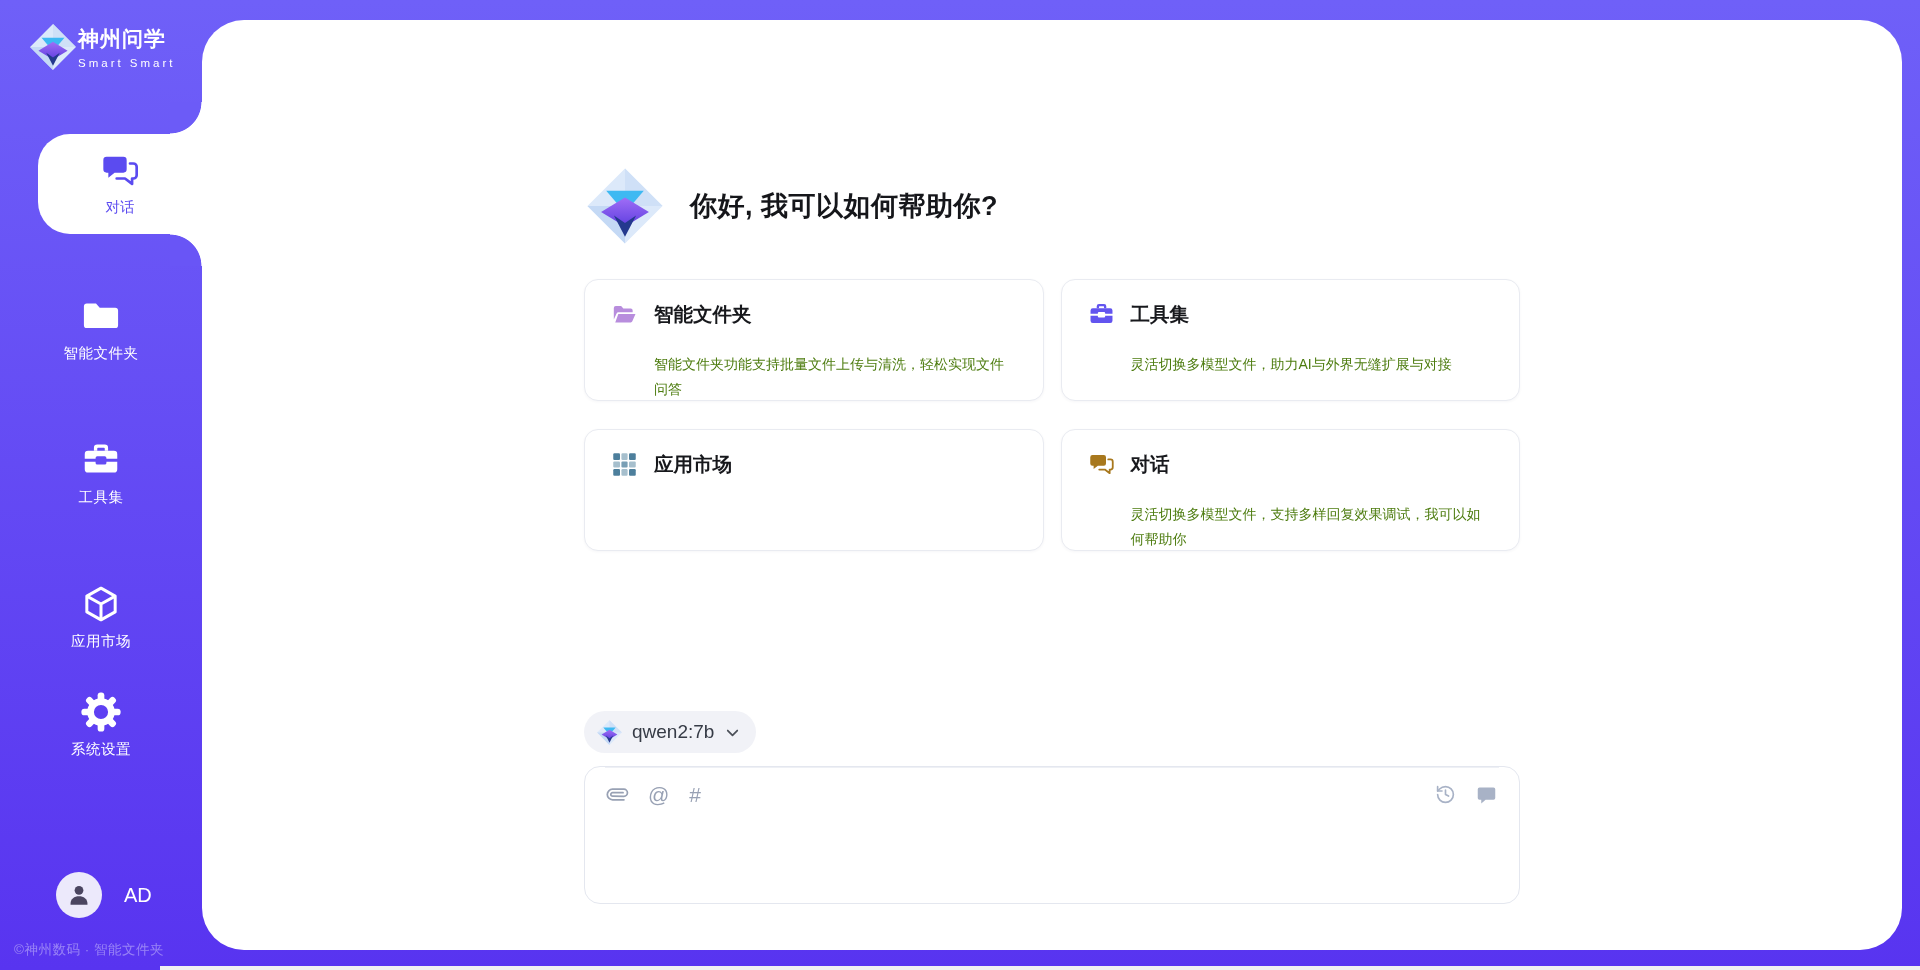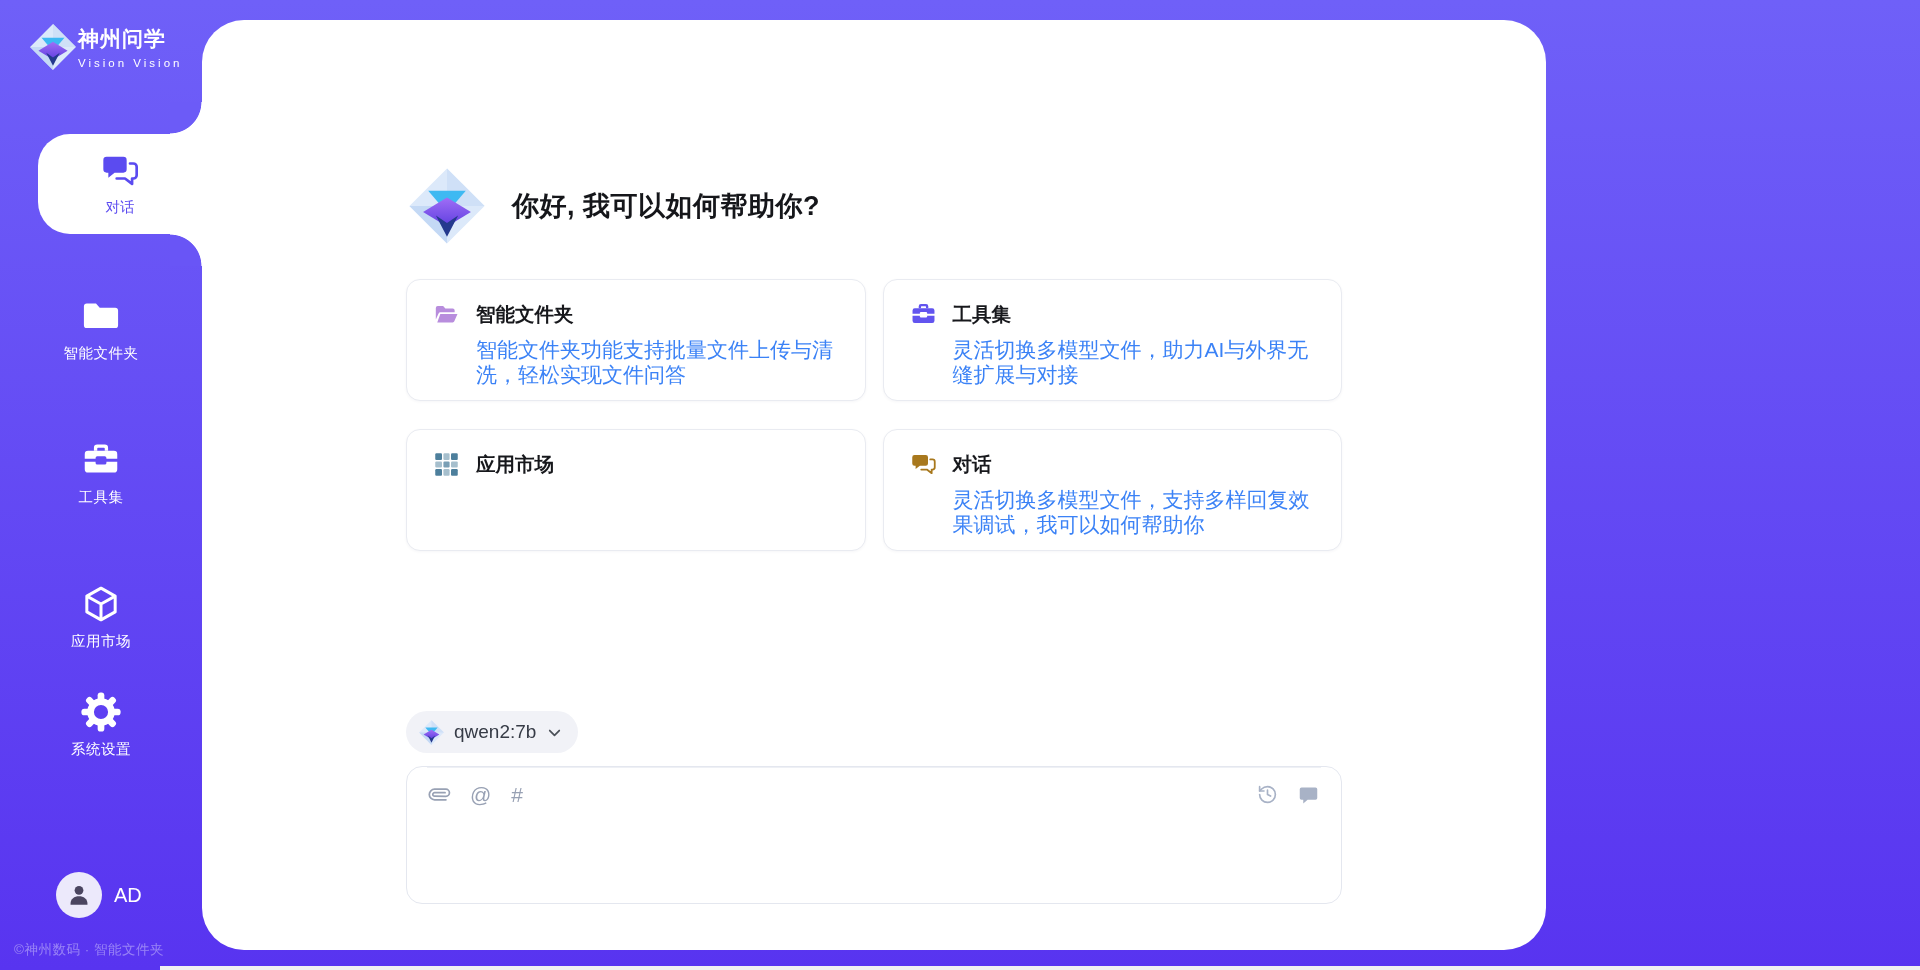--- a/index.html
+++ b/index.html
@@ -30,47 +30,47 @@
   .fillet.top { top:102px; background:radial-gradient(circle 32px at 0 0, #6C5BF7 0 31px, #fff 31.8px); }
   .fillet.bottom { top:234px; background:radial-gradient(circle 32px at 0 100%, #6955F6 0 31px, #fff 31.8px); }
 
   .nav-item {
     position:absolute; left:0; width:202px; text-align:center; color:#fff; cursor:pointer;
   }
   .nav-item .nav-ic { width:40px; height:40px; margin:0 auto; }
   .nav-item .nav-label { font-size:14.5px; margin-top:8px; letter-spacing:.5px; }
   .ni-folder { top:296px; } .ni-toolbox { top:440px; } .ni-cube { top:584px; } .ni-gear { top:692px; }
 
-  .user { position:absolute; left:56px; top:872px; display:flex; align-items:center; gap:12px; cursor:pointer; }
+  .user { position:absolute; left:56px; top:872px; display:flex; align-items:center; gap:22px; cursor:pointer; }
   .avatar { width:46px; height:46px; border-radius:50%; background:#ECE9FB; display:flex; align-items:center; justify-content:center; }
   .avatar svg { width:28px; height:28px; }
   .user-name { color:#fff; font-size:20px; }
   .side-footer { position:absolute; left:14px; bottom:11px; color:rgba(255,255,255,.38); font-size:13.5px; letter-spacing:.5px; }
 
   
   .content {
-    position:absolute; left:202px; top:20px; width:1344px; height:930px;
+    position:absolute; left:202px; top:20px; width:1700px; height:930px;
     background:#fff; border-radius:42px; overflow:hidden;
   }
   .bottom-scrollbar { position:absolute; left:160px; right:0; bottom:0; height:4px; background:#f1f1f2; }
 
   .inner { width:936px; margin:0 auto; padding-top:145px; }
   .greeting-row { display:flex; align-items:center; gap:24px; height:82px; }
   .greeting-row .logo { width:82px; height:82px; }
   .greeting { font-size:27px; font-weight:700; color:#15161A; letter-spacing:.5px; }
 
   .cards { margin-top:32px; display:grid; grid-template-columns:1fr 1fr; column-gap:17px; row-gap:28px; }
   .card {
     height:122px; background:#fff; border:1px solid #E9EBF1; border-radius:14px;
     padding:21px 26px; cursor:pointer; box-shadow:0 1px 3px rgba(25,35,70,.04);
   }
   .card-head { display:flex; align-items:center; gap:16px; }
   .card-ic { width:27px; height:27px; }
   .card-title { font-size:19.5px; font-weight:700; color:#17181C; }
-  .card-desc { margin:9px 0 0 43px; font-size:21px; color:#3b82f6; line-height:25px; }
+  .card-desc { margin:24px 0 0 43px; font-size:14px; color:#4d7c0f; line-height:25px; }
 
   .composer { margin-top:160px; }
   .model-pill {
     display:inline-flex; align-items:center; gap:9px; height:42px; padding:0 14px 0 12px;
     background:#F1F2F7; border-radius:21px; cursor:pointer;
   }
   .model-pill .logo { width:27px; height:27px; }
   .model-name { font-size:19px; color:#363B46; }
   .chev { width:19px; height:19px; color:#4B5058; }
 
@@ -184,21 +184,21 @@
 </svg>
 
 <div class="sidebar">
 
   <div class="brand">
     <svg class="logo">
         <use href="#ic-diamond"></use>
       </svg>
     <div>
       <div class="brand-cn">神州问学</div>
-      <div class="brand-en">Vision Vision</div>
+      <div class="brand-en">Smart Smart</div>
     </div>
   </div>
 
   <div class="fillet top"></div>
   <div class="fillet bottom"></div>
   <div class="tab-active">
     <svg class="nav-ic">
         <use href="#ic-chat"></use>
       </svg>
     <div class="nav-label">对话</div>

